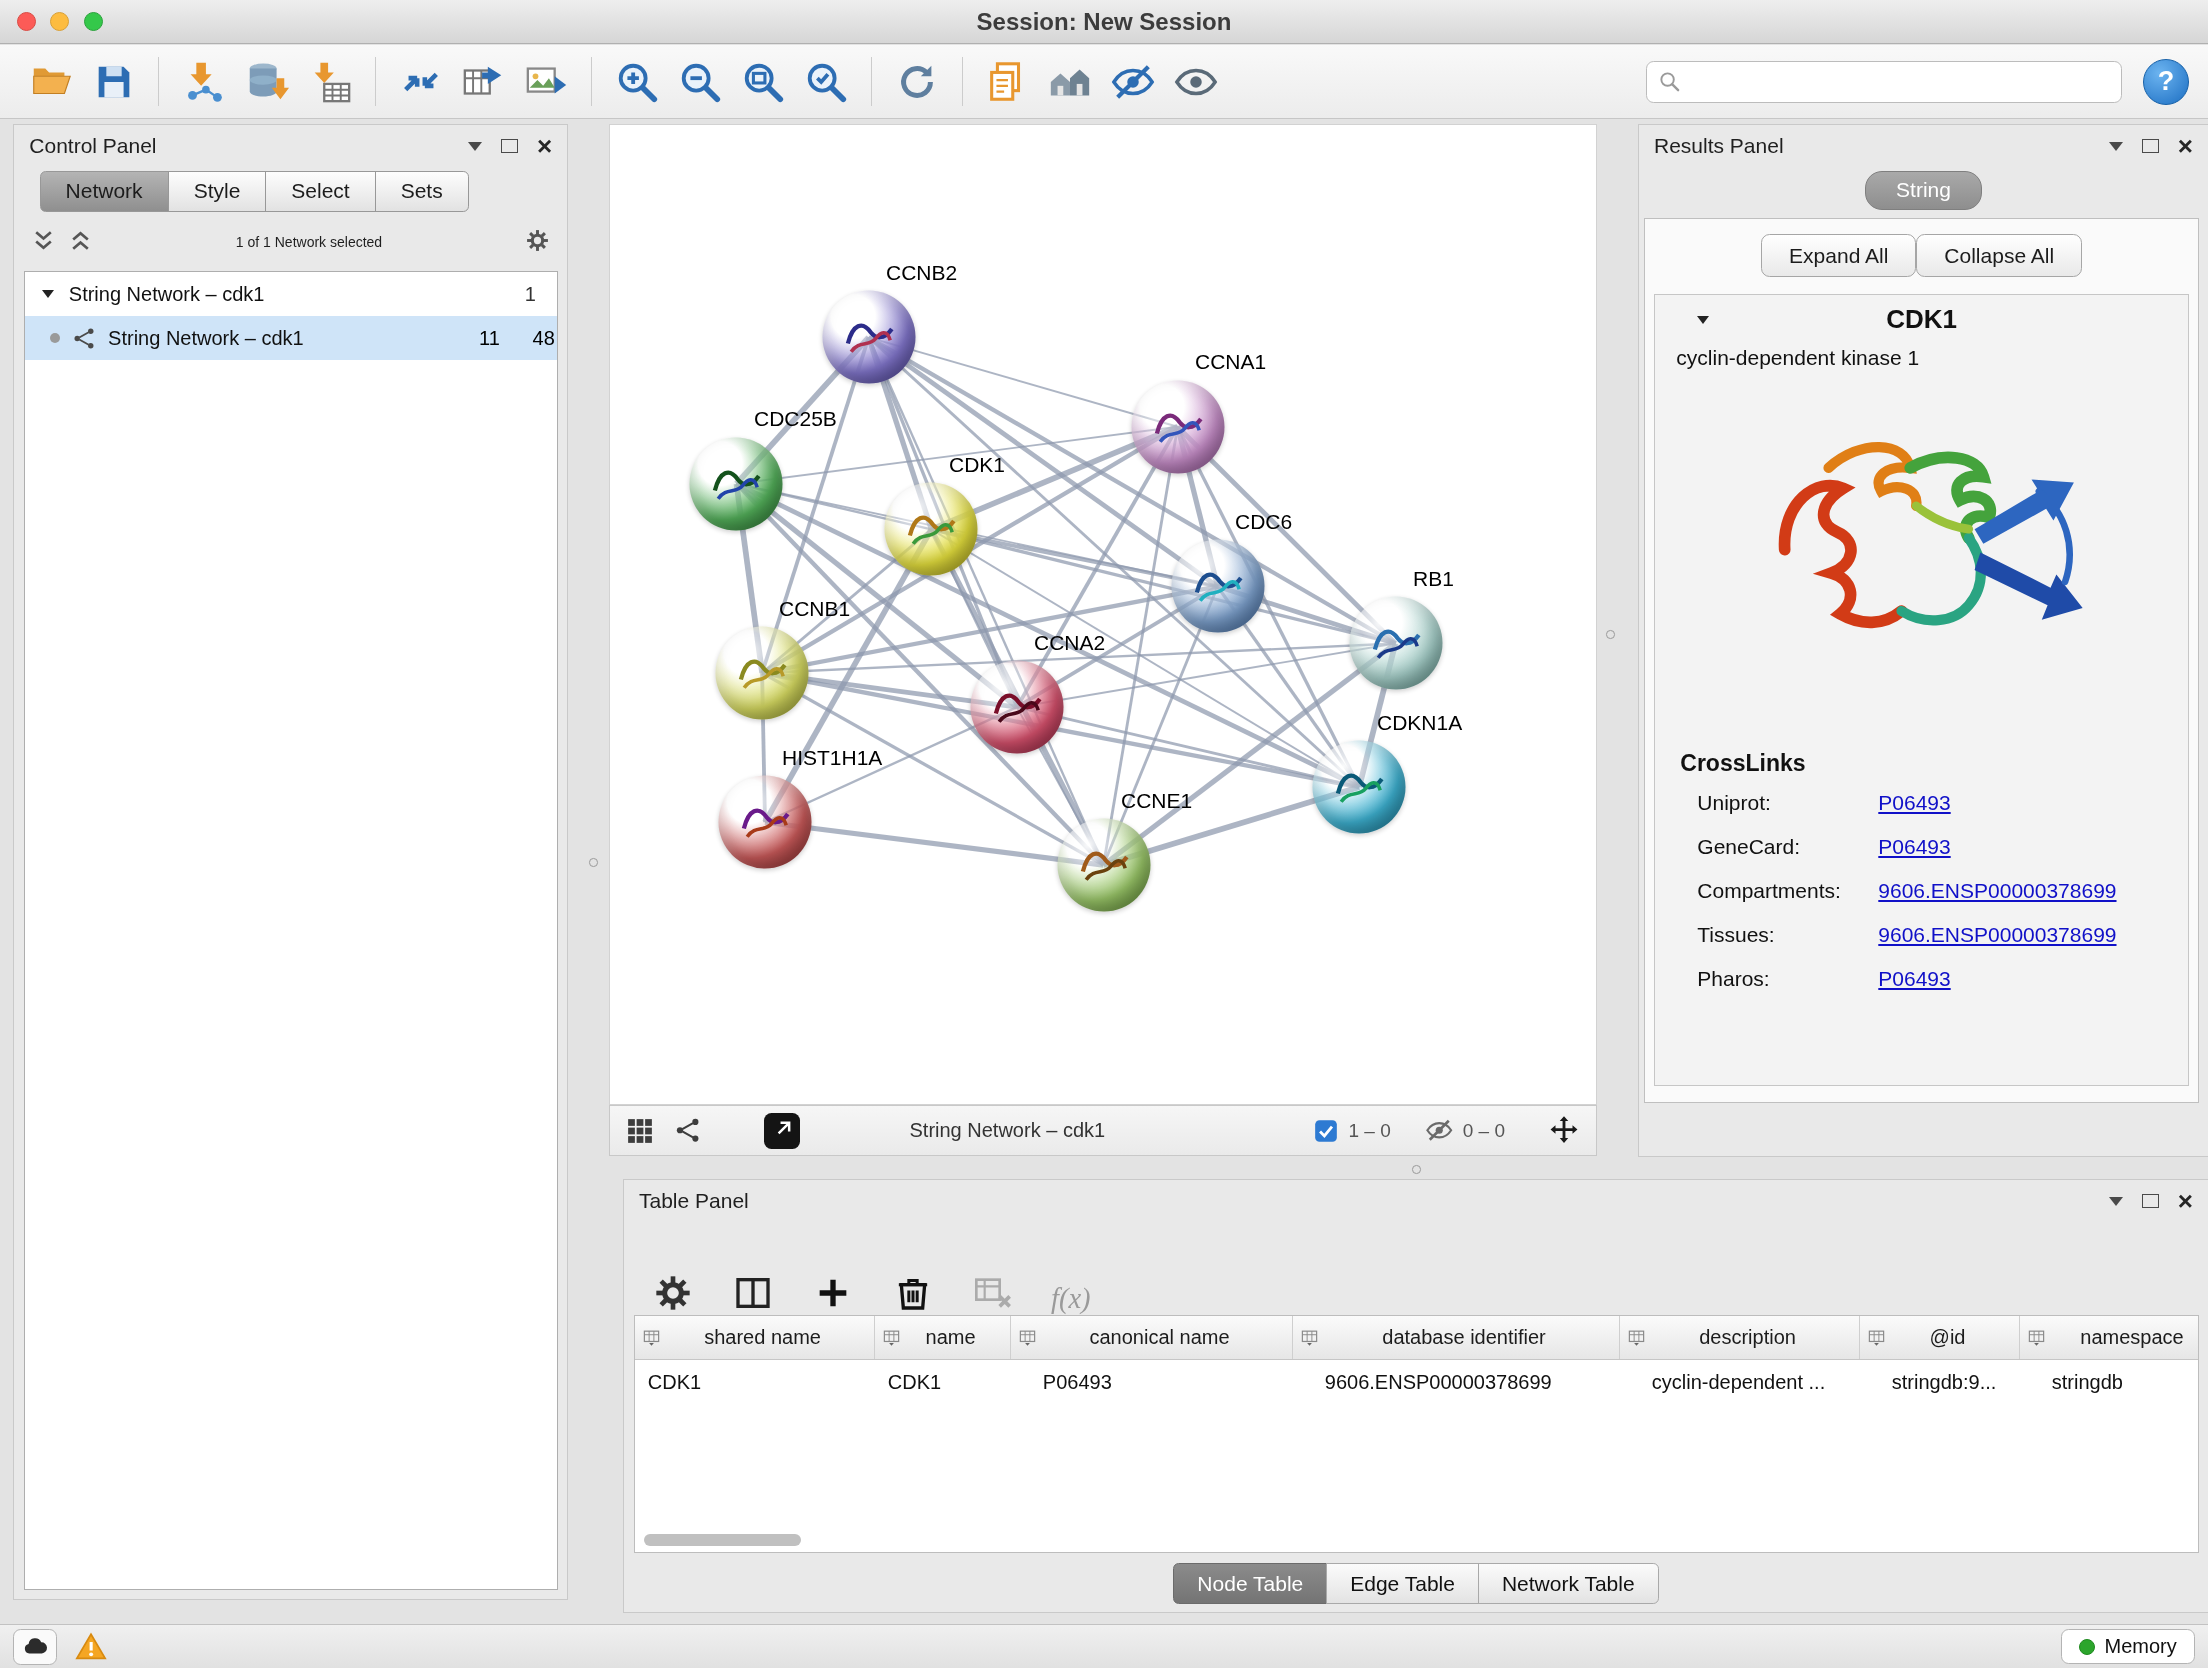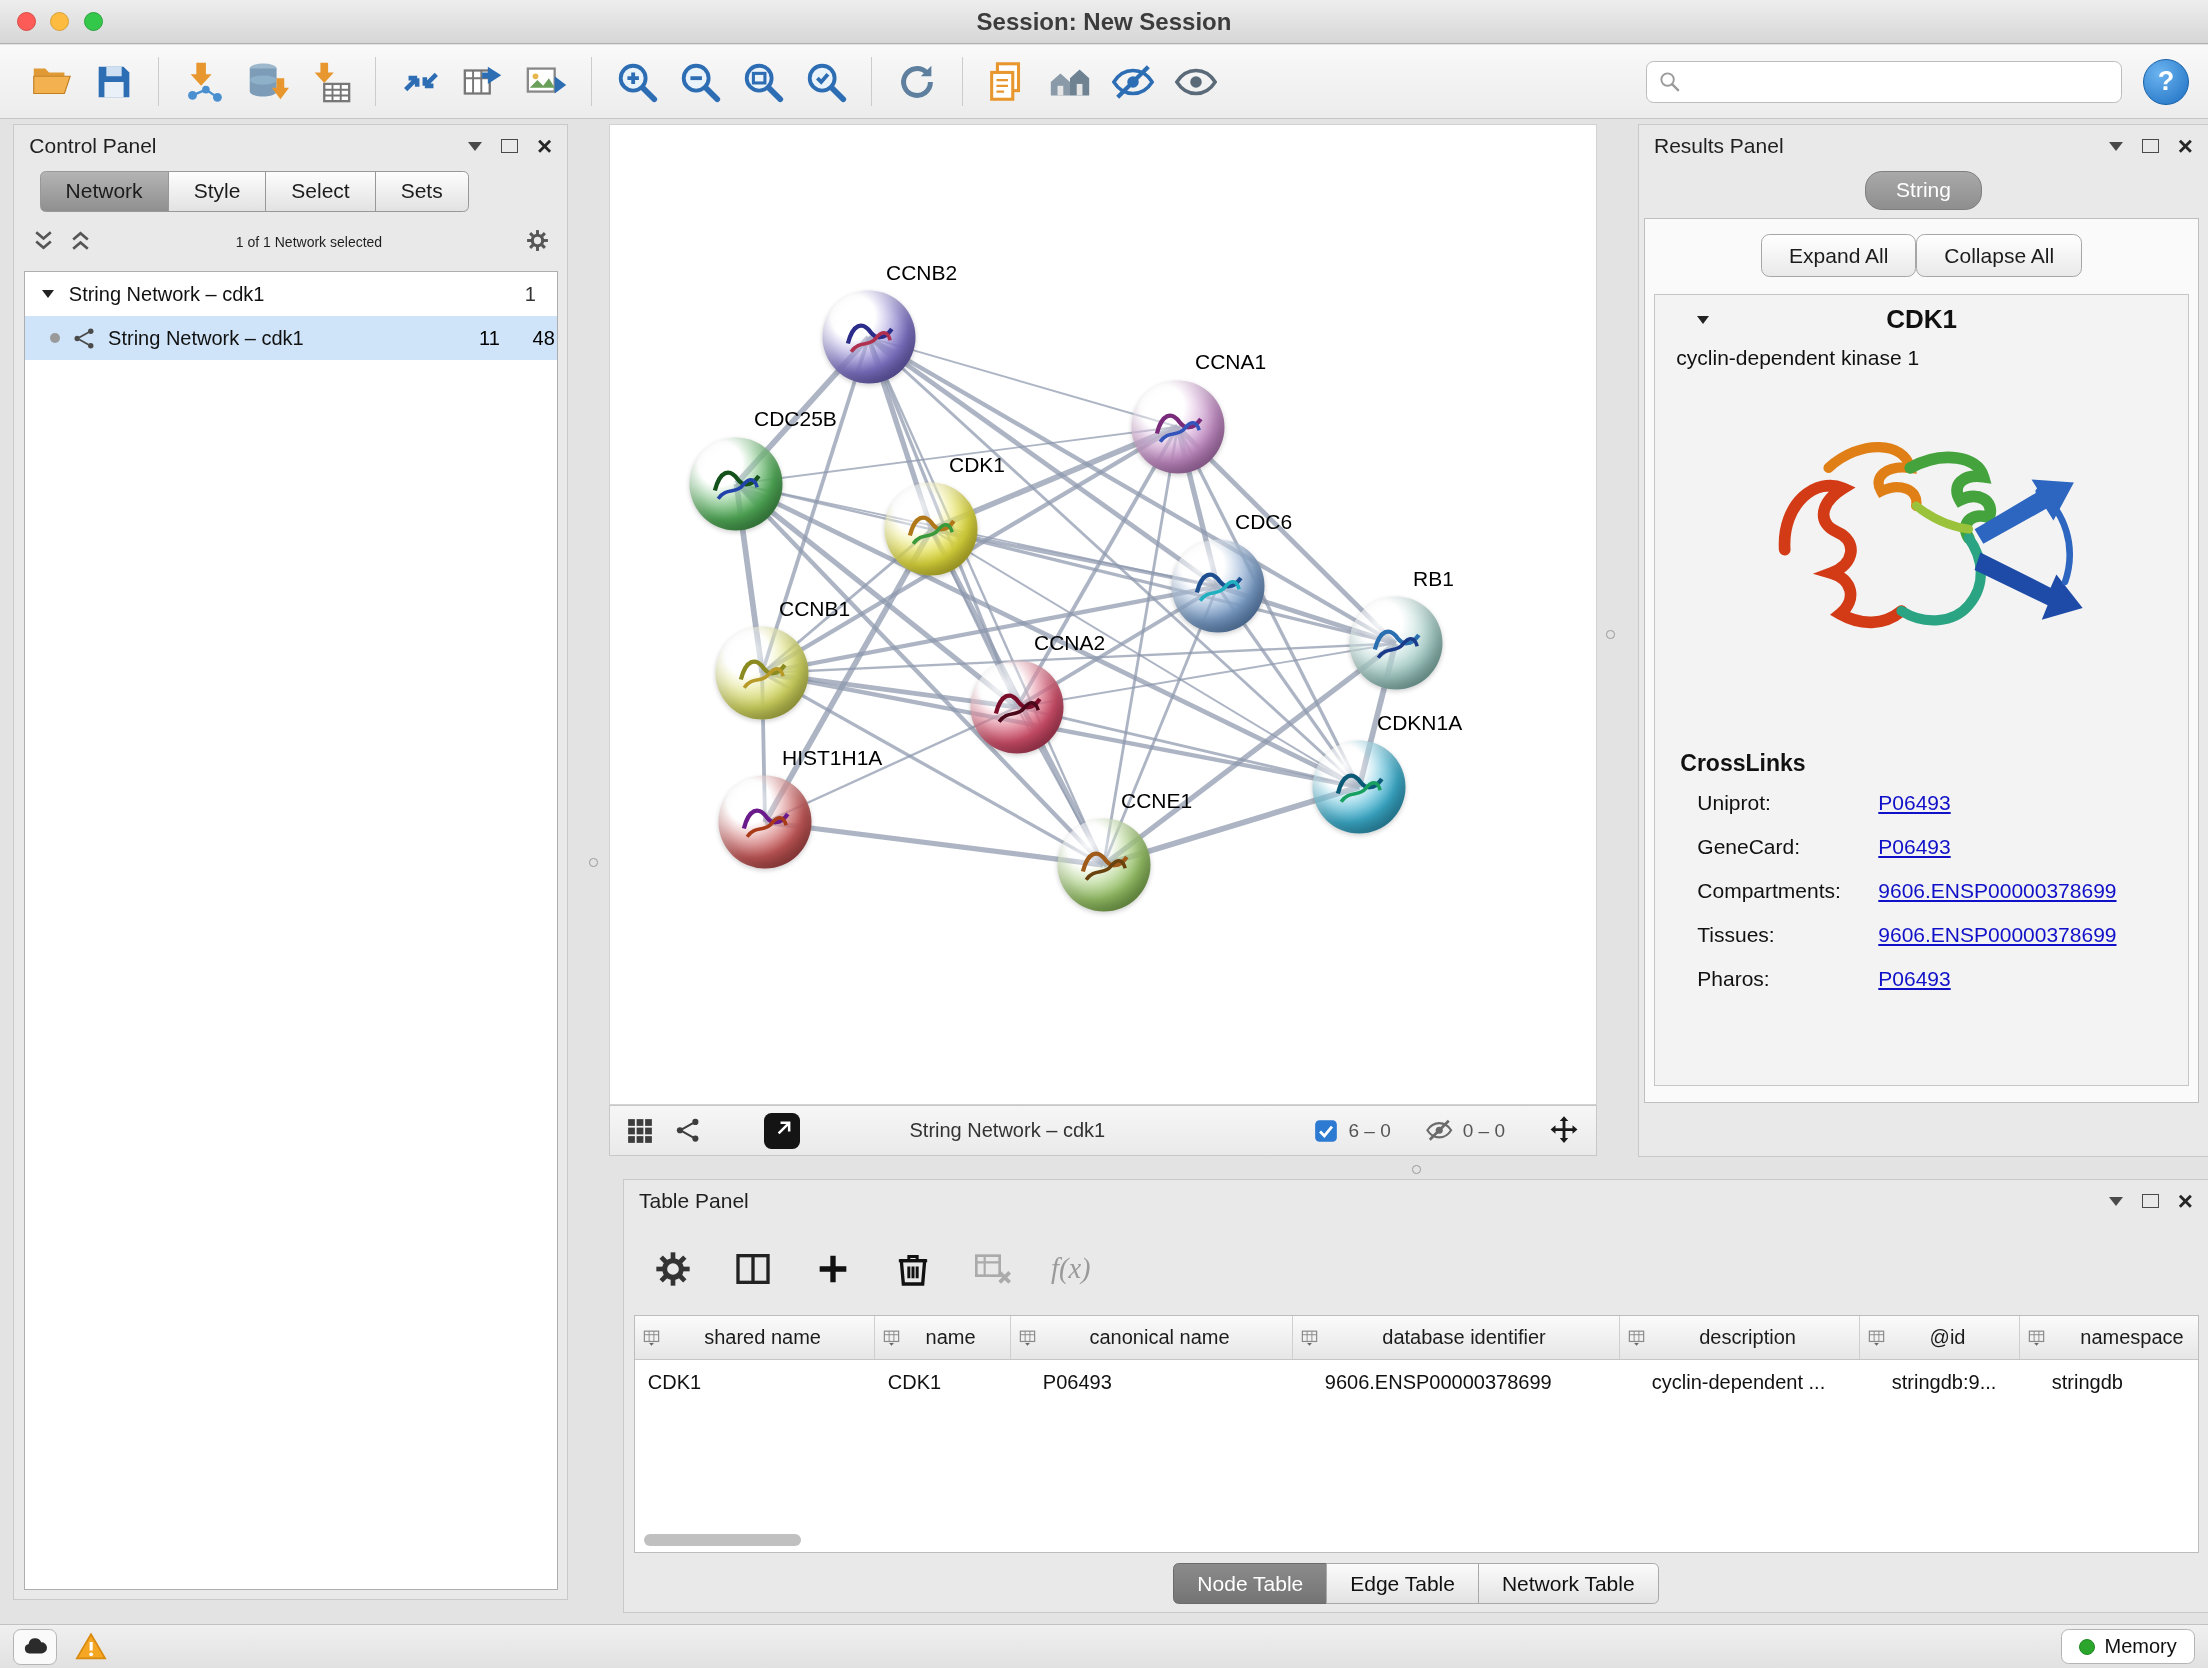--- a/index.html
+++ b/index.html
@@ -67,21 +67,21 @@
   .sec-title{font-size:26px;font-weight:bold;color:#111}
   .sec-desc{font-size:21px;color:#111;padding:1.9px 21px}
   .protein{display:block;margin:17px auto 0}
   .cl-title{font-size:23px;font-weight:bold;padding-left:25px;margin-top:28.5px;color:#111}
   .cl-rows{margin-top:3.8px}
   .cl-row{display:flex;align-items:center;padding-left:42px;height:44px;font-size:21px}
   .cl-label{width:181px;color:#111}
   .cl-link{color:#1010c8;text-decoration:underline;cursor:pointer}
   
   .table-panel{position:absolute;left:623px;top:1179px;width:1586px;height:434px;background:#e9e9e9;border:1px solid #c9c9c9}
-  .tp-toolbar{display:flex;align-items:center;height:93px;padding-left:27px;gap:36px}
+  .tp-toolbar{display:flex;align-items:flex-end;height:93px;padding-left:27px;gap:36px}
   .ticon{width:44px;height:44px;display:flex;align-items:center;justify-content:center}
   .ticon svg{width:40px;height:40px}
   .fx{font-size:28.5px;font-style:italic;color:#9a9a9a;font-family:"Liberation Serif",serif}
   .tbl{position:absolute;left:9.5px;right:9.5px;top:135px;bottom:59px;background:#fff;border:1px solid #bdbdbd;overflow:hidden}
   .tbl-header{display:flex;height:44px;background:linear-gradient(#fbfbfb,#e6e6e6);border-bottom:1px solid #c6c6c6}
   .th{display:flex;align-items:center;border-right:1px solid #cfcfcf;font-size:20px;color:#1c1c1c;flex-shrink:0}
   .th .lbl{flex:1;text-align:center;padding-right:9.5px;white-space:nowrap;overflow:hidden}
   .th svg{margin-left:7.6px;flex-shrink:0}
   .tbl-row{display:flex;height:44px;align-items:center;font-size:20px;color:#111}
   .td{padding-left:13.3px;flex-shrink:0;white-space:nowrap;overflow:hidden}
@@ -469,21 +469,21 @@
       <svg width="23" height="23" viewBox="0 0 24 24">
         <path d="M9 15L19 5M11 4h9v9" stroke="#fff" stroke-width="2.6" fill="none"></path>
       </svg>
     </span>
   <span class="nt-title">String Network – cdk1</span>
   <span class="nt-right">
     <svg width="26" height="26" viewBox="0 0 24 24">
         <rect x="2" y="2" width="20" height="20" rx="4" fill="#2d7ad2"></rect>
         <path d="M6.5 12.5l4 4 7-8.5" stroke="#fff" stroke-width="2.6" fill="none"></path>
       </svg>
-    <span>6 – 0</span>
+    <span>1 – 0</span>
     <span style="width:15px"></span>
     <svg width="28.5" height="28.5" viewBox="0 0 24 24">
         <path d="M2 12c2.5-4 6-6 10-6s7.5 2 10 6c-2.5 4-6 6-10 6S4.5 16 2 12z" fill="none" stroke="#6a6a6a" stroke-width="1.8"></path>
         <circle cx="12" cy="12" r="3" fill="#6a6a6a"></circle>
         <line x1="4" y1="20" x2="20" y2="4" stroke="#6a6a6a" stroke-width="2.2"></line>
       </svg>
     <span>0 – 0</span>
     <span style="width:23px"></span>
     <svg width="34" height="34" viewBox="0 0 24 24">
         <path d="M12 1.5l3 3.5h-2v5h5v-2l3.5 3-3.5 3v-2h-5v5h2l-3 3.5-3-3.5h2v-5H6v2l-3.5-3L6 8v2h5V5H9z" fill="#1a1a1a"></path>

